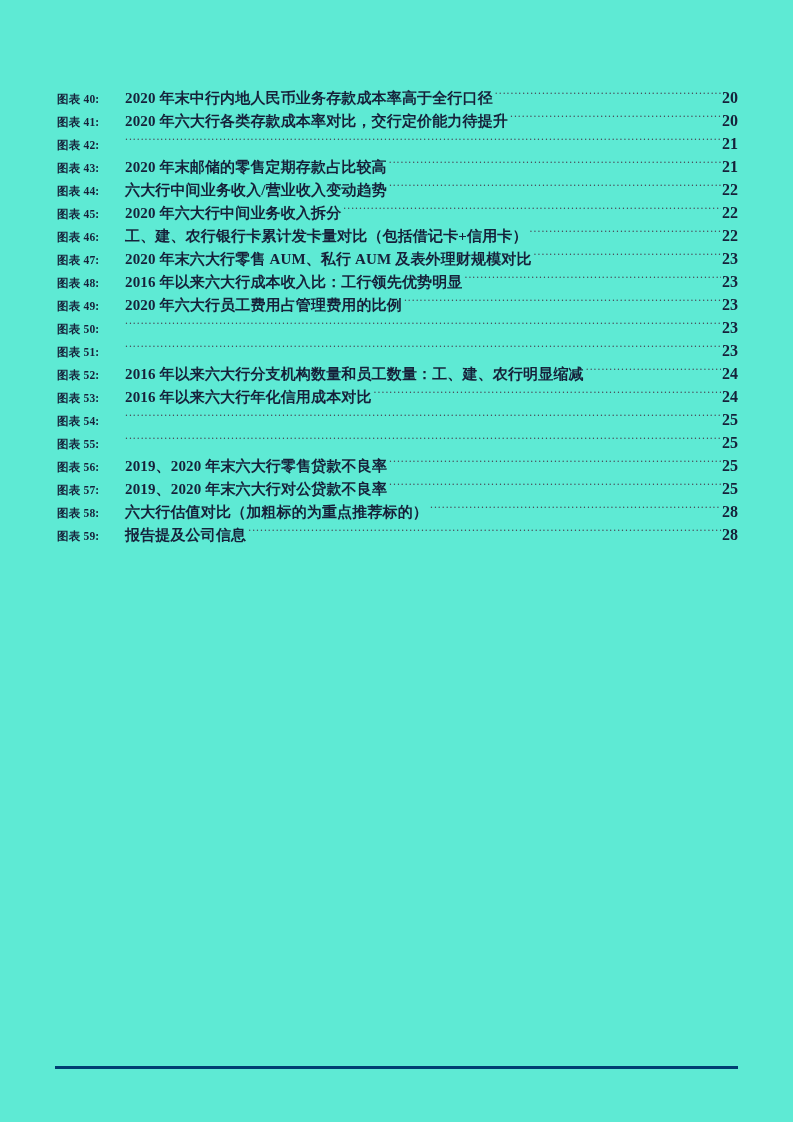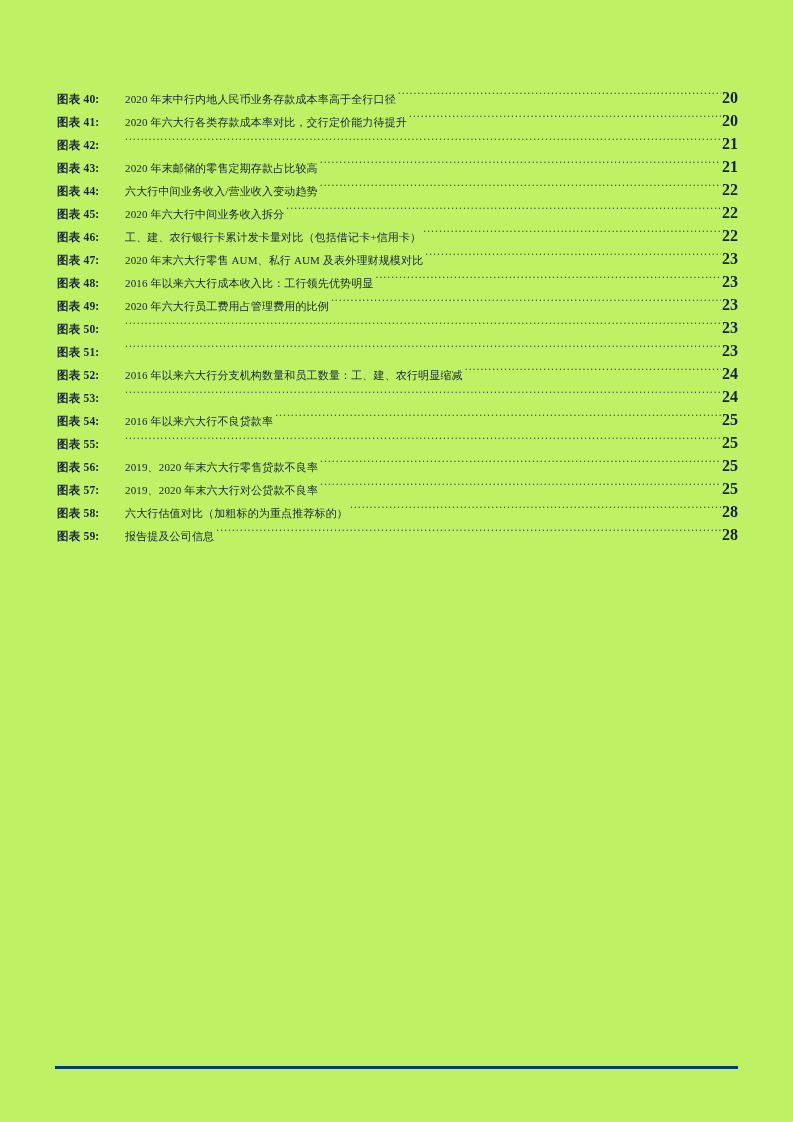--- a/index.html
+++ b/index.html
@@ -12,21 +12,21 @@
     width: 793px;
     height: 1122px;
     position: relative;
     font-family: "Liberation Serif", "DejaVu Serif", serif;
     -webkit-font-smoothing: antialiased;
   }
 
   .page {
     position: absolute;
     inset: 0;
-    background: #bef264;
+    background: #5eead4;
     overflow: hidden;
   }
 
   
   .toc {
     position: absolute;
     left: 57px;
     top: 86px;
     width: 681px;   
   }
@@ -44,22 +44,22 @@
     flex: 0 0 auto;
     width: 68px;              
     font-size: 11.5px;
     font-weight: 700;
     letter-spacing: 0.2px;
     color: #16213a;
   }
 
   .toc-title {
     flex: 0 0 auto;
-    font-size: 11px;
-    font-weight: 400;
+    font-size: 15px;
+    font-weight: 700;
     color: #16213a;
     letter-spacing: 0.15px;
     padding-right: 2px;
   }
 
   
   .toc-leader {
     flex: 1 1 auto;
     overflow: hidden;
     height: 1em;
@@ -176,26 +176,26 @@
         <span class="toc-page">23</span>
       </div>
       <div class="toc-row">
         <span class="toc-label">图表 52:</span>
         <span class="toc-title">2016 年以来六大行分支机构数量和员工数量：工、建、农行明显缩减</span>
         <span class="toc-leader"></span>
         <span class="toc-page">24</span>
       </div>
       <div class="toc-row">
         <span class="toc-label">图表 53:</span>
+        <span class="toc-title">2016 年以来六大行年化信用成本对比</span>
         <span class="toc-leader"></span>
         <span class="toc-page">24</span>
       </div>
       <div class="toc-row">
         <span class="toc-label">图表 54:</span>
-        <span class="toc-title">2016 年以来六大行不良贷款率</span>
         <span class="toc-leader"></span>
         <span class="toc-page">25</span>
       </div>
       <div class="toc-row">
         <span class="toc-label">图表 55:</span>
         <span class="toc-leader"></span>
         <span class="toc-page">25</span>
       </div>
       <div class="toc-row">
         <span class="toc-label">图表 56:</span>

